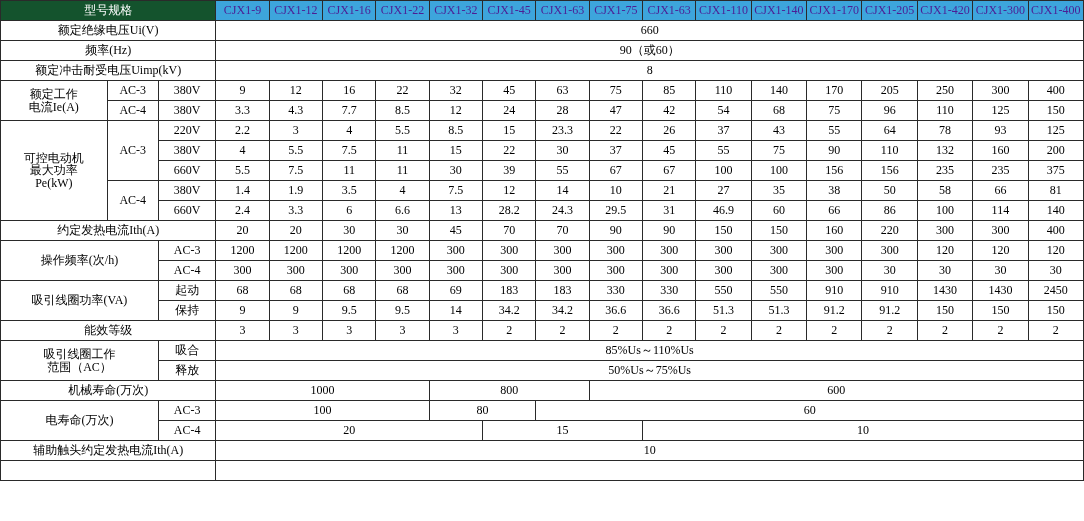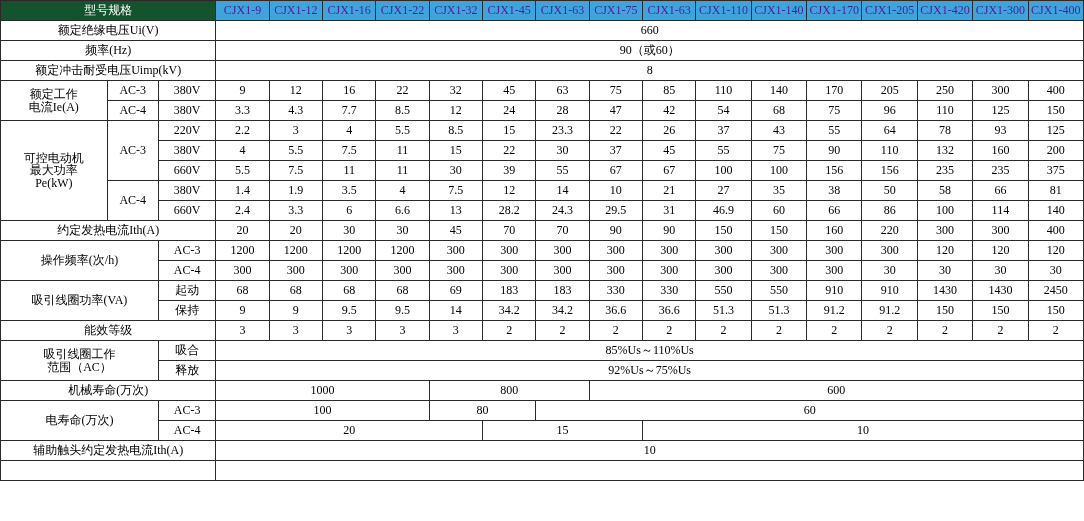--- a/index.html
+++ b/index.html
@@ -366,21 +366,21 @@
   <tr>
     <td class="lbl" rowspan="2" colspan="2">
       <div>吸引线圈工作</div>
       <div>范围（AC）</div>
     </td>
     <td>吸合</td>
     <td class="wide-text" colspan="16">85%Us～110%Us</td>
   </tr>
   <tr>
     <td>释放</td>
-    <td class="wide-text" colspan="16">92%Us～75%Us</td>
+    <td class="wide-text" colspan="16">50%Us～75%Us</td>
   </tr>
 
   <tr>
     <td class="lbl" colspan="3">机械寿命(万次)</td>
     <td class="num" colspan="4">1000</td>
     <td class="num" colspan="3">800</td>
     <td class="num" colspan="9">600</td>
   </tr>
 
   <tr>

